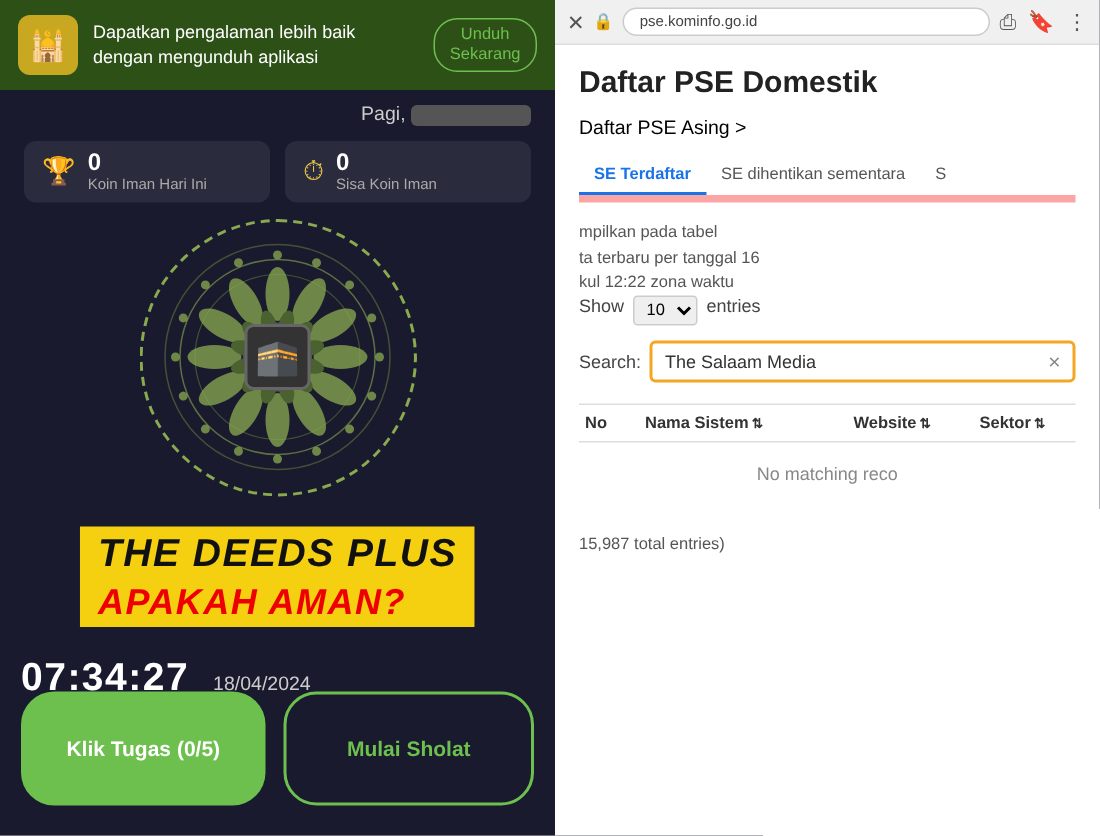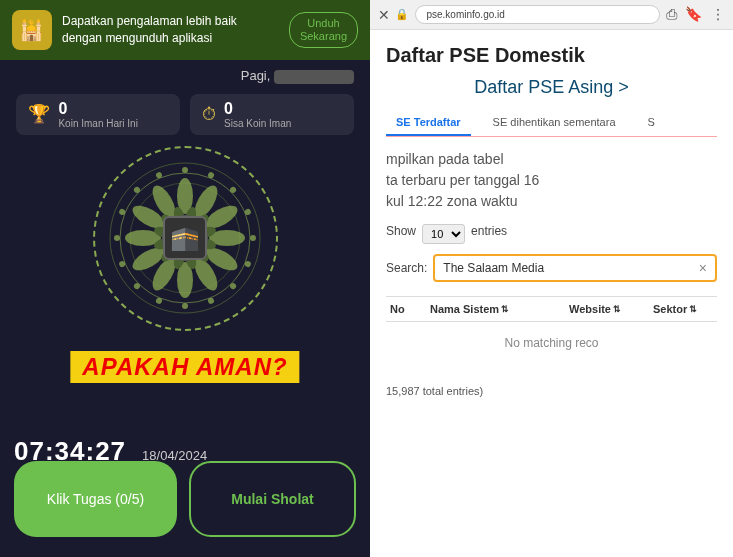--- a/index.html
+++ b/index.html
@@ -179,21 +179,21 @@
       gap: 12px;
     }
     .btn-tugas {
       flex: 1;
       background: #6dbf4e;
       color: #fff;
       border: none;
       border-radius: 22px;
       padding: 12px 0;
       font-size: 14px;
-      font-weight: normal;
+      font-weight: bold;
       cursor: pointer;
     }
     .btn-sholat {
       flex: 1;
       background: transparent;
       color: #6dbf4e;
       border: 2px solid #6dbf4e;
       border-radius: 22px;
       padding: 28px 0;
       font-size: 14px;
@@ -255,50 +255,49 @@
     }
 
     .page-title {
       font-size: 20px;
       font-weight: bold;
       color: #222;
       margin-bottom: 10px;
     }
 
     .pse-asing-link {
-      color: #0c4a6e;
-      font-size: 18px;
-      text-align: center;
+      color: #000000;
+      font-size: 13px;
+      text-align: left;
       margin-bottom: 12px;
     }
 
     .tabs-row {
       display: flex;
-      gap: 12px;
-      border-bottom: 1px solid #fca5a5;
+      gap: 0;
+      border-bottom: 5px solid #fca5a5;
       margin-bottom: 12px;
     }
     .tab-item {
       padding: 6px 10px;
       font-size: 11px;
       color: #555;
       cursor: pointer;
       white-space: nowrap;
     }
     .tab-item.active {
       color: #1a73e8;
       border-bottom: 2px solid #1a73e8;
       font-weight: bold;
     }
 
     .info-text {
-      font-size: 14px;
+      font-size: 11px;
       color: #555;
       line-height: 1.5;
-      margin-bottom: 12px;
     }
 
     .show-row {
       display: flex;
       align-items: flex-start;
       gap: 6px;
       margin-bottom: 10px;
       font-size: 12px;
       color: #444;
     }
@@ -478,20 +477,21 @@
         <circle cx="0" cy="-68" r="3" fill="#8aaa50" transform="rotate(315)"></circle>
         <circle cx="0" cy="-68" r="3" fill="#8aaa50" transform="rotate(337.5)"></circle>
       </g>
 
       <circle cx="80" cy="80" r="22" fill="#2a2a3e" stroke="#555" stroke-width="2"></circle>
     </svg>
 
     <div class="kaaba-center">🕋</div>
 
     <div class="overlay-banner">
+      <span class="overlay-line1">THE DEEDS PLUS</span>
       <span class="overlay-line2">APAKAH AMAN?</span>
     </div>
   </div>
 
   <div class="time-row">
     <span class="time-display">07:34:27</span>
     <span class="date-display">18/04/2024</span>
   </div>
 
   <div class="bottom-btns">

